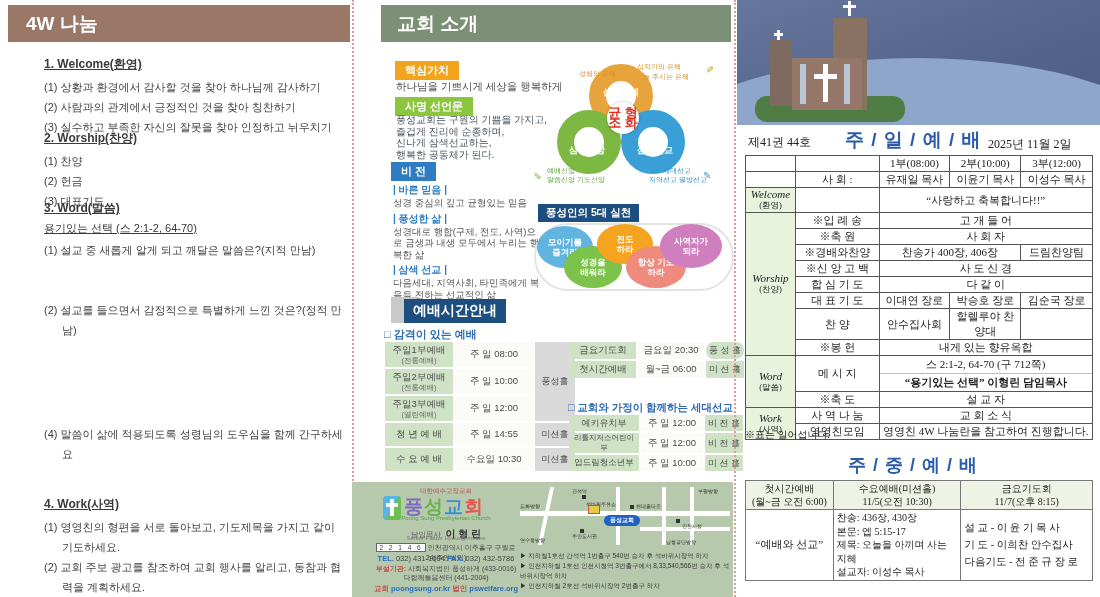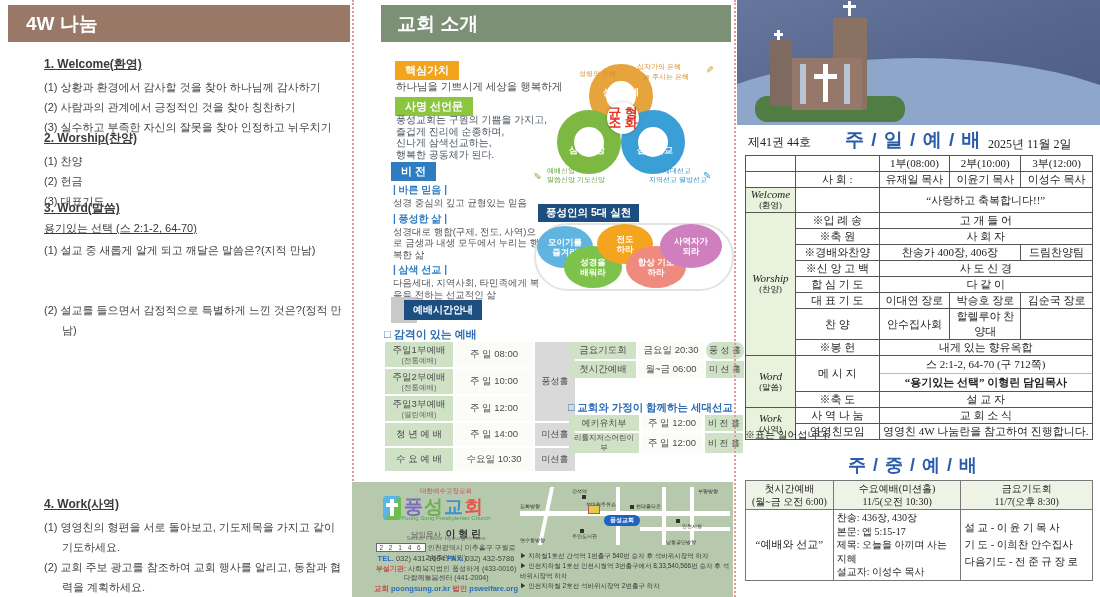--- a/index.html
+++ b/index.html
@@ -99,20 +99,23 @@
     <div class="lp-i">(3) 대표기도</div>
   </div>
 
   <div class="lp-block" style="top:200px;">
     <div class="lp-h">3. Word(말씀)</div>
     <div class="lp-h" style="font-weight:normal;font-size:11px;">용기있는 선택 (스 2:1-2, 64-70)</div>
     <div class="lp-i">(1) 설교 중 새롭게 알게 되고 깨달은 말씀은?(지적 만남)</div>
   </div>
   <div class="lp-block" style="top:300px;">
     <div class="lp-i">(2) 설교를 들으면서 감정적으로 특별하게 느낀 것은?(정적 만남)</div>
+  </div>
+  <div class="lp-block" style="top:424px;">
+    <div class="lp-i">(4) 말씀이 삶에 적용되도록 성령님의 도우심을 함께 간구하세요</div>
   </div>
 
   <div class="lp-block" style="top:496px;">
     <div class="lp-h">4. Work(사역)</div>
     <div class="lp-i">(1) 영영친의 형편을 서로 돌아보고, 기도제목을 가지고 같이 기도하세요.</div>
     <div class="lp-i">(2) 교회 주보 광고를 참조하여 교회 행사를 알리고, 동참과 협력을 계획하세요.</div>
 
   </div>
 
   <div class="divider" style="left:352px;"></div>
@@ -184,42 +187,42 @@
     </div>
   <div class="oval" style="left:626px;top:246px;width:60px;height:42px;background:#ef8a7e;">
     <span style="width:38px;">항상 기도하라</span>
     </div>
   <div class="oval" style="left:660px;top:224px;width:62px;height:44px;background:#cf7fbe;">
     <span style="width:42px;">사역자가 되라</span>
     </div>
 
   <div class="abs" style="left:391px;top:297px;width:26px;height:26px;background:#c9c9c9;"></div>
   <div class="abs" style="left:404px;top:299px;">
-    <span class="badge bg-navy" style="font-size:10px;padding:3px 9px;">예배시간안내</span>
+    <span class="badge bg-navy" style="font-size:14px;padding:3px 9px;">예배시간안내</span>
   </div>
   <div class="abs sec-title" style="left:384px;top:327px;font-size:11px;">□ 감격이 있는 예배</div>
 
   <table class="abs stbl" style="left:383px;top:340px;">
     <tbody>
         <tr style="height:25px;">
       <td class="td-name" style="width:64px;"><span>주일1부예배</span><span class="td-sub">(전통예배)</span></td>
       <td class="td-time" style="width:74px;">주 일 08:00</td>
       <td class="td-hall-gray" style="width:36px;" rowspan="3">풍성홀</td>
     </tr>
     <tr style="height:25px;">
       <td class="td-name"><span>주일2부예배</span><span class="td-sub">(전통예배)</span></td>
       <td class="td-time">주 일 10:00</td>
     </tr>
     <tr style="height:25px;">
       <td class="td-name"><span>주일3부예배</span><span class="td-sub">(열린예배)</span></td>
       <td class="td-time">주 일 12:00</td>
     </tr>
     <tr style="height:23px;">
       <td class="td-name">청 년 예 배</td>
-      <td class="td-time">주 일 14:00</td>
+      <td class="td-time">주 일 14:55</td>
       <td class="td-hall-gray">미션홀</td>
     </tr>
     <tr style="height:23px;">
       <td class="td-name">수 요 예 배</td>
       <td class="td-time">수요일 10:30</td>
       <td class="td-hall-gray">미션홀</td>
     </tr>
   </tbody>
     </table>
 
@@ -244,20 +247,25 @@
     <tbody>
         <tr style="height:16px;">
       <td class="td-name" style="width:66px;font-size:9px;">예키유치부</td>
       <td class="td-time" style="width:58px;">주 일 12:00</td>
       <td class="td-hall-green" style="width:34px;">비 전 홀</td>
     </tr>
     <tr style="height:16px;">
       <td class="td-name" style="font-size:7.5px;">리틀지저스어린이부</td>
       <td class="td-time">주 일 12:00</td>
       <td class="td-hall-green">비 전 홀</td>
+    </tr>
+    <tr style="height:16px;">
+      <td class="td-name" style="font-size:8.5px;">업드림청소년부</td>
+      <td class="td-time">주 일 10:00</td>
+      <td class="td-hall-green">미 션 홀</td>
     </tr>
   </tbody>
     </table>
 
   <div class="abs foot-box"></div>
   <div class="abs fline" style="top:487px;font-size:6.5px;color:#c05050;">대한예수교장로회</div>
   <div class="abs" style="left:383px;top:496px;width:18px;height:24px;background:linear-gradient(120deg,#58b5e8 45%,#6cbf4e 55%);border-radius:3px;">
     <div style="position:absolute;left:7px;top:3px;width:4px;height:17px;background:#fff;"></div>
     <div style="position:absolute;left:3px;top:7px;width:12px;height:4px;background:#fff;"></div>
   </div>
@@ -451,21 +459,21 @@
       <td class="wk-hd">
             <div>첫시간예배</div>
             <div>(월~금 오전 6:00)</div>
           </td>
       <td class="wk-hd">
             <div>수요예배(미션홀)</div>
             <div>11/5(오전 10:30)</div>
           </td>
       <td class="wk-hd">
             <div>금요기도회</div>
-            <div>11/7(오후 8:30)</div>
+            <div>11/7(오후 8:15)</div>
           </td>
     </tr>
     <tr style="height:64px;">
       <td style="font-size:11px;">“예배와 선교”</td>
       <td class="wk-left">
         <div>찬송: 436장, 430장</div>
         <div>본문: 엡 5:15-17</div>
         <div>제목: 오늘을 아끼며 사는 지혜</div>
         <div>설교자: 이성수 목사</div>
       </td>

